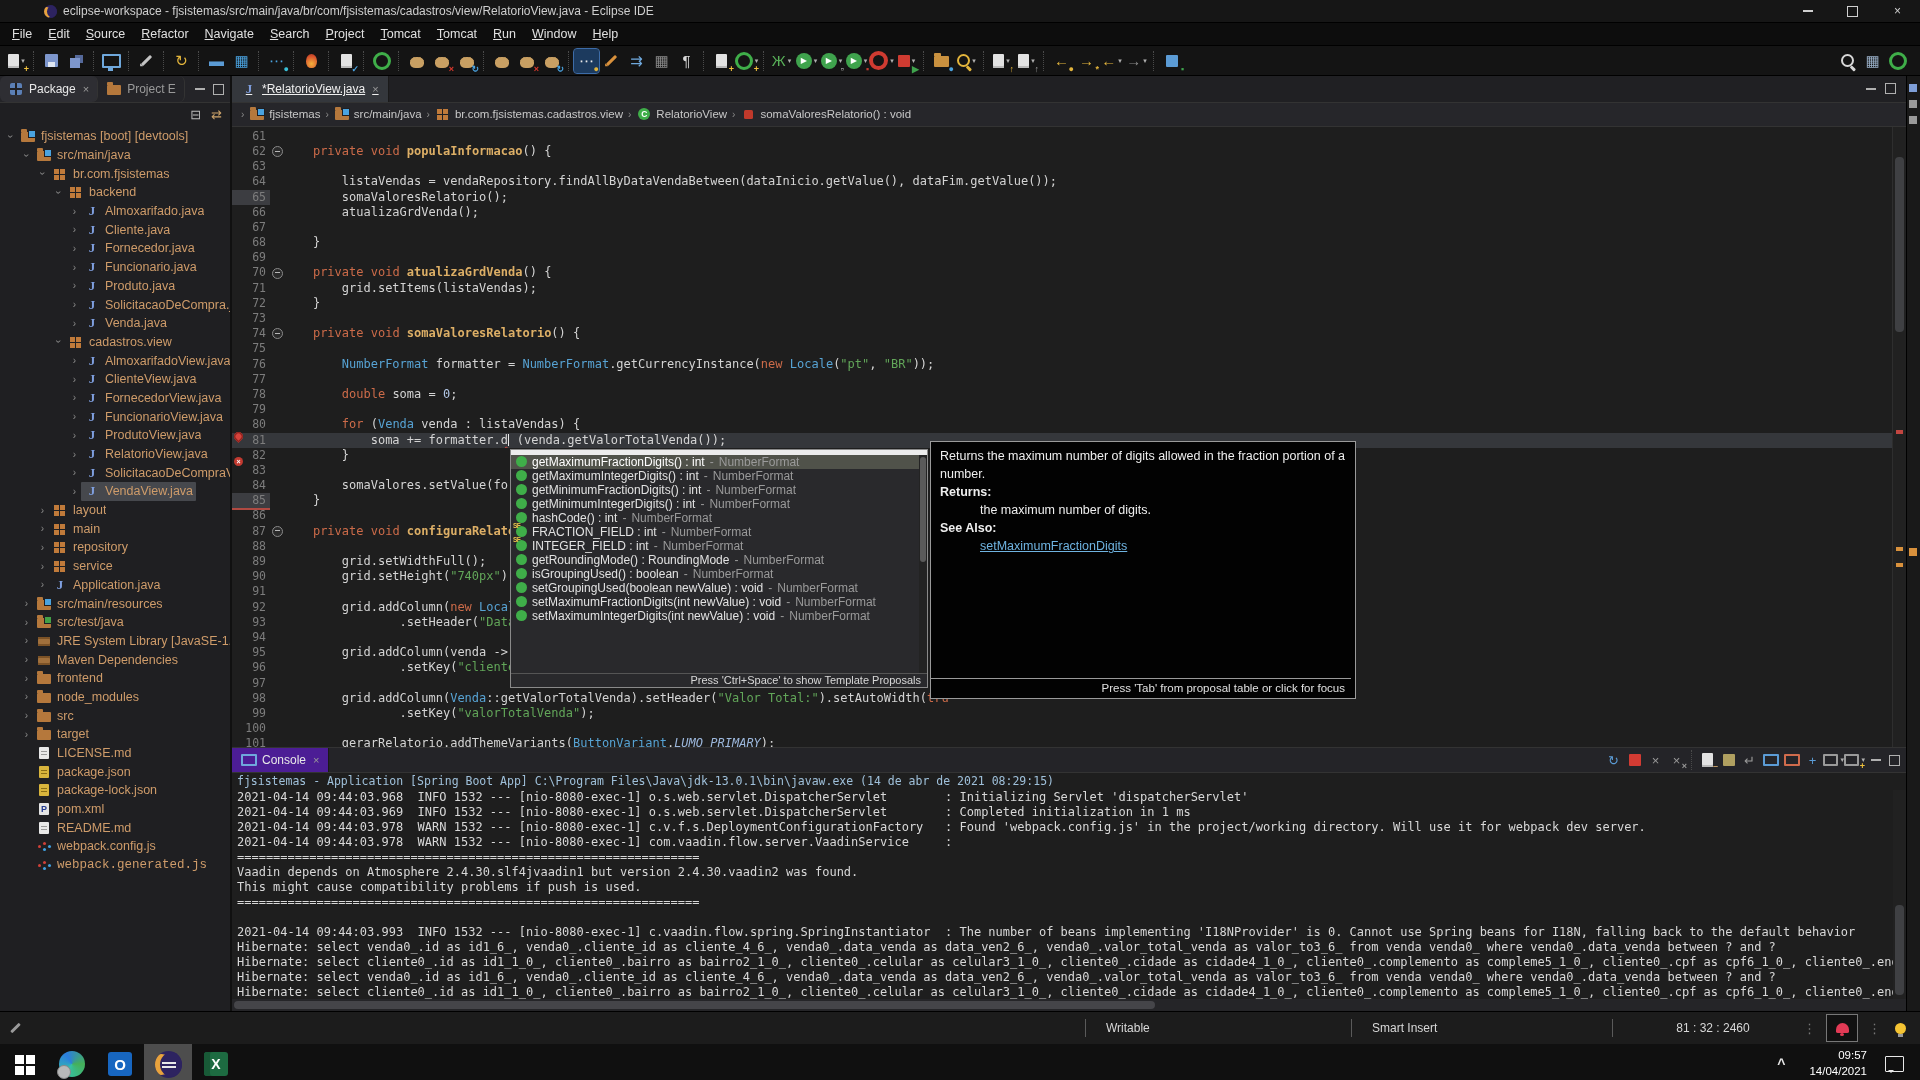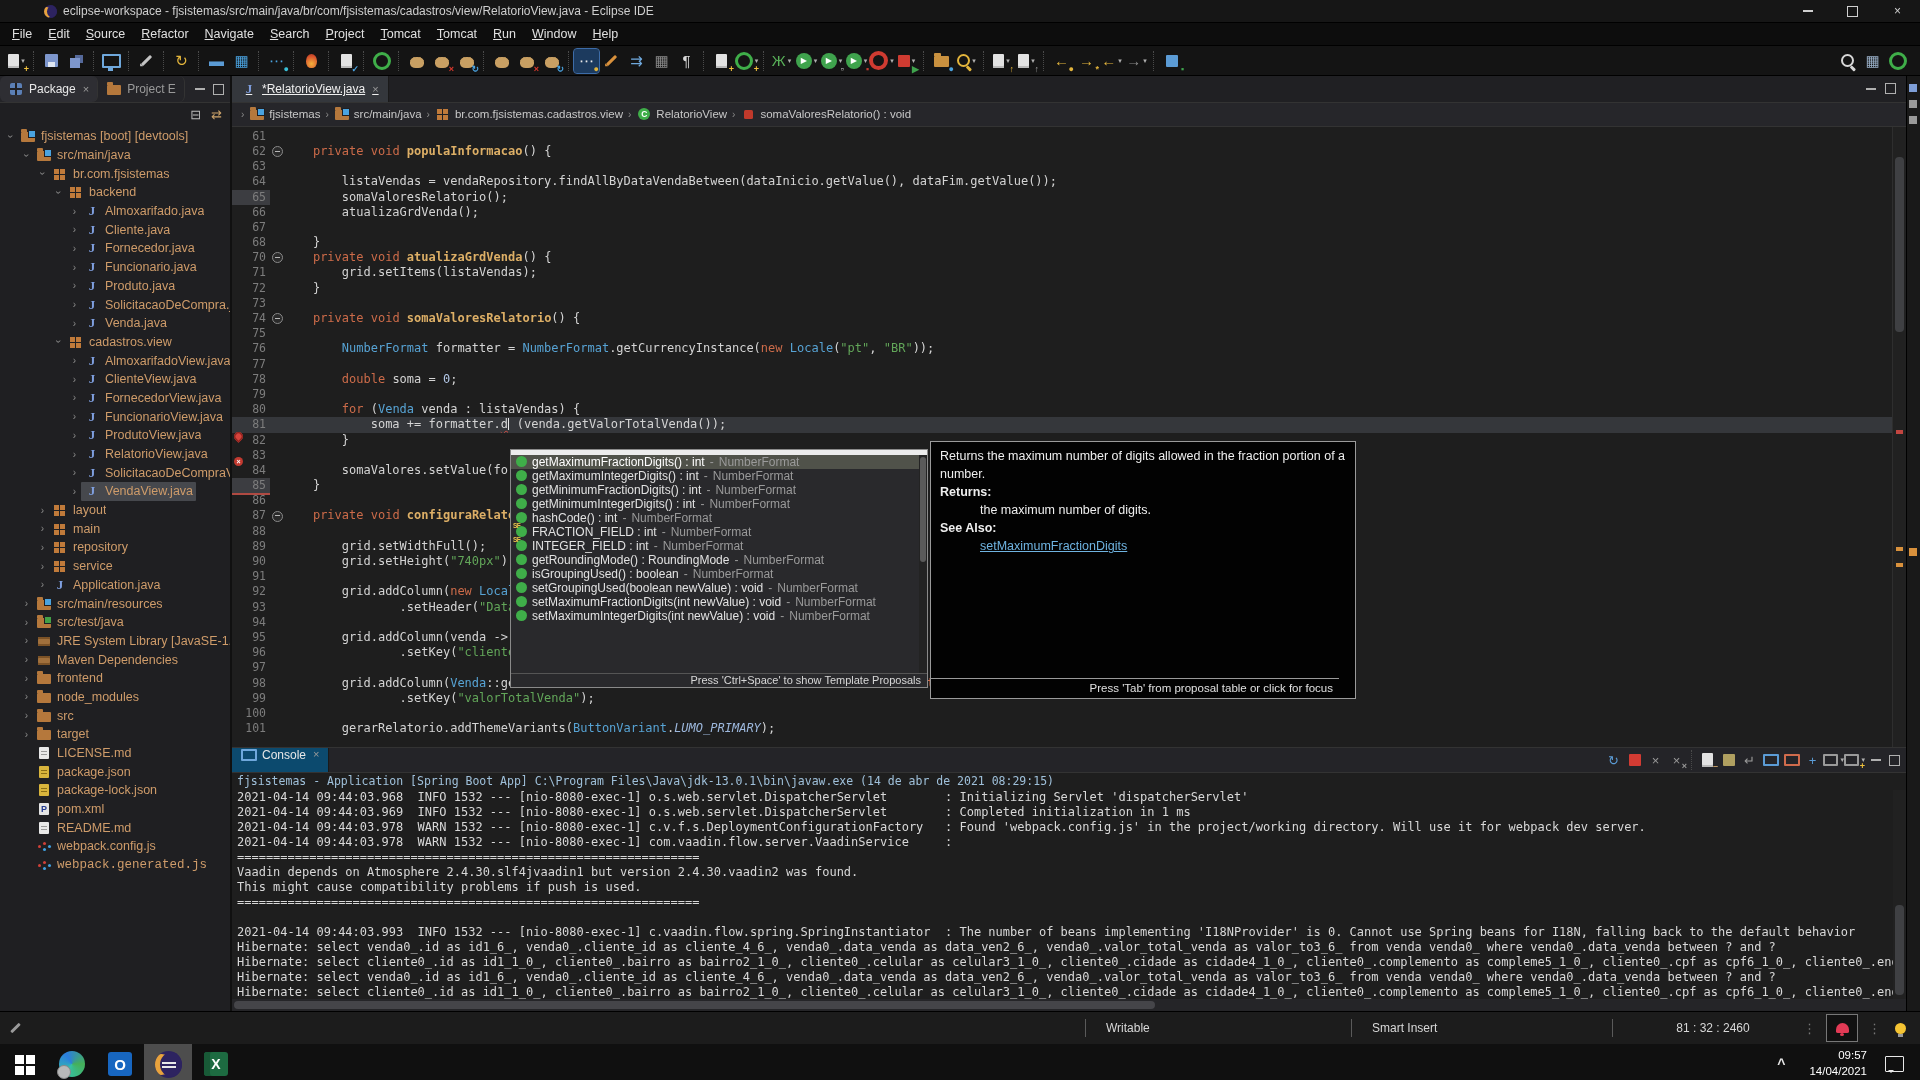--- a/index.html
+++ b/index.html
@@ -145,26 +145,26 @@
   .cp-scroll{position:absolute;right:0;top:0;bottom:0;width:8px;background:#232323;}
   .cp-scroll::after{content:'';position:absolute;right:1px;top:2px;width:6px;height:105px;background:#5a5a5a;border-radius:3px;}
   .cp-foot{height:13px;border-top:1px solid #555;display:flex;align-items:center;justify-content:flex-end;padding-right:6px;font-size:11px;color:#d8d8d8;}
 
   
   .jdpopup{position:absolute;left:698px;top:314px;width:424px;height:256px;background:#020202;border:1px solid #9a9a9a;z-index:4;font-size:12.5px;color:#eeeeee;}
   .jd-body{padding:5px 9px;line-height:1.45;}
   .jd-b{font-weight:bold;}
   .jd-ind{padding-left:40px;}
   .jd-link{color:#6fb3e0;text-decoration:underline;}
-  .jd-foot{position:absolute;left:0;right:16px;bottom:0;height:19px;border-top:1px solid #9a9a9a;display:flex;align-items:center;justify-content:flex-end;padding-right:6px;font-size:11.5px;color:#e0e0e0;background:#020202;}
+  .jd-foot{position:absolute;left:0;right:4px;bottom:0;height:19px;border-top:1px solid #9a9a9a;display:flex;align-items:center;justify-content:flex-end;padding-right:6px;font-size:11.5px;color:#e0e0e0;background:#020202;}
 
   
   .console{height:263px;background:#1e1e1e;border-top:1px solid #333;display:flex;flex-direction:column;}
   .cons-tabs{height:24px;background:#242428;display:flex;align-items:stretch;border-bottom:1px solid #333;}
-  .cons-tab{display:flex;gap:5px;padding:0 9px;background:#0c4a6e;color:#e8e8e8;font-size:12px;border-right:1px solid #1a1a1a;}
+  .cons-tab{display:flex;align-items:center;gap:5px;padding:0 9px;background:#4c1d95;color:#e8e8e8;font-size:12px;border-right:1px solid #1a1a1a;}
   .cons-icons{margin-left:auto;display:flex;align-items:center;padding-right:4px;}
   .cons-icons .tbi{width:21px;height:20px;}
   .cons-icons .tbi .g{font-size:13px;}
   .cons-title{height:17px;line-height:17px;font-family:"DejaVu Sans Mono",monospace;font-size:11.5px;color:#9fc0da;padding-left:5px;white-space:nowrap;overflow:hidden;background:#1e1e1e;}
   .cons-log{flex:1;overflow:hidden;padding-left:5px;position:relative;}
   .lline{height:15px;line-height:15px;font-family:"DejaVu Sans Mono",monospace;font-size:12px;color:#d8d8d8;white-space:pre;}
   .cons-vscroll{position:absolute;right:0;top:0;bottom:0;width:13px;background:#212121;}
   .cons-vscroll::after{content:'';position:absolute;right:2px;bottom:4px;width:9px;height:90px;background:#3f4043;border-radius:4px;}
   .cons-hscroll{height:12px;background:#252528;position:relative;}
   .cons-hscroll::after{content:'';position:absolute;left:2px;top:2px;width:55%;height:8px;background:#454549;border-radius:4px;}
@@ -826,20 +826,25 @@
             </div>
             <div class="crow">
               <span class="gn">67</span>
               <span class="fw"></span>
               <span class="ct"></span>
             </div>
             <div class="crow">
               <span class="gn">68</span>
               <span class="fw"></span>
               <span class="ct"><span class="tk-p">    }</span></span>
+            </div>
+            <div class="crow">
+              <span class="gn">69</span>
+              <span class="fw"></span>
+              <span class="ct"></span>
             </div>
             <div class="crow">
               <span class="gn">70</span>
               <span class="fw">
                 <span class="foldm"></span>
               </span>
               <span class="ct"><span class="tk-p">    </span><span class="tk-k">private</span><span class="tk-p"> </span><span class="tk-k">void</span><span class="tk-p"> </span><span class="tk-m">atualizaGrdVenda</span><span class="tk-p">() {</span></span>
             </div>
             <div class="crow">
               <span class="gn">71</span>

